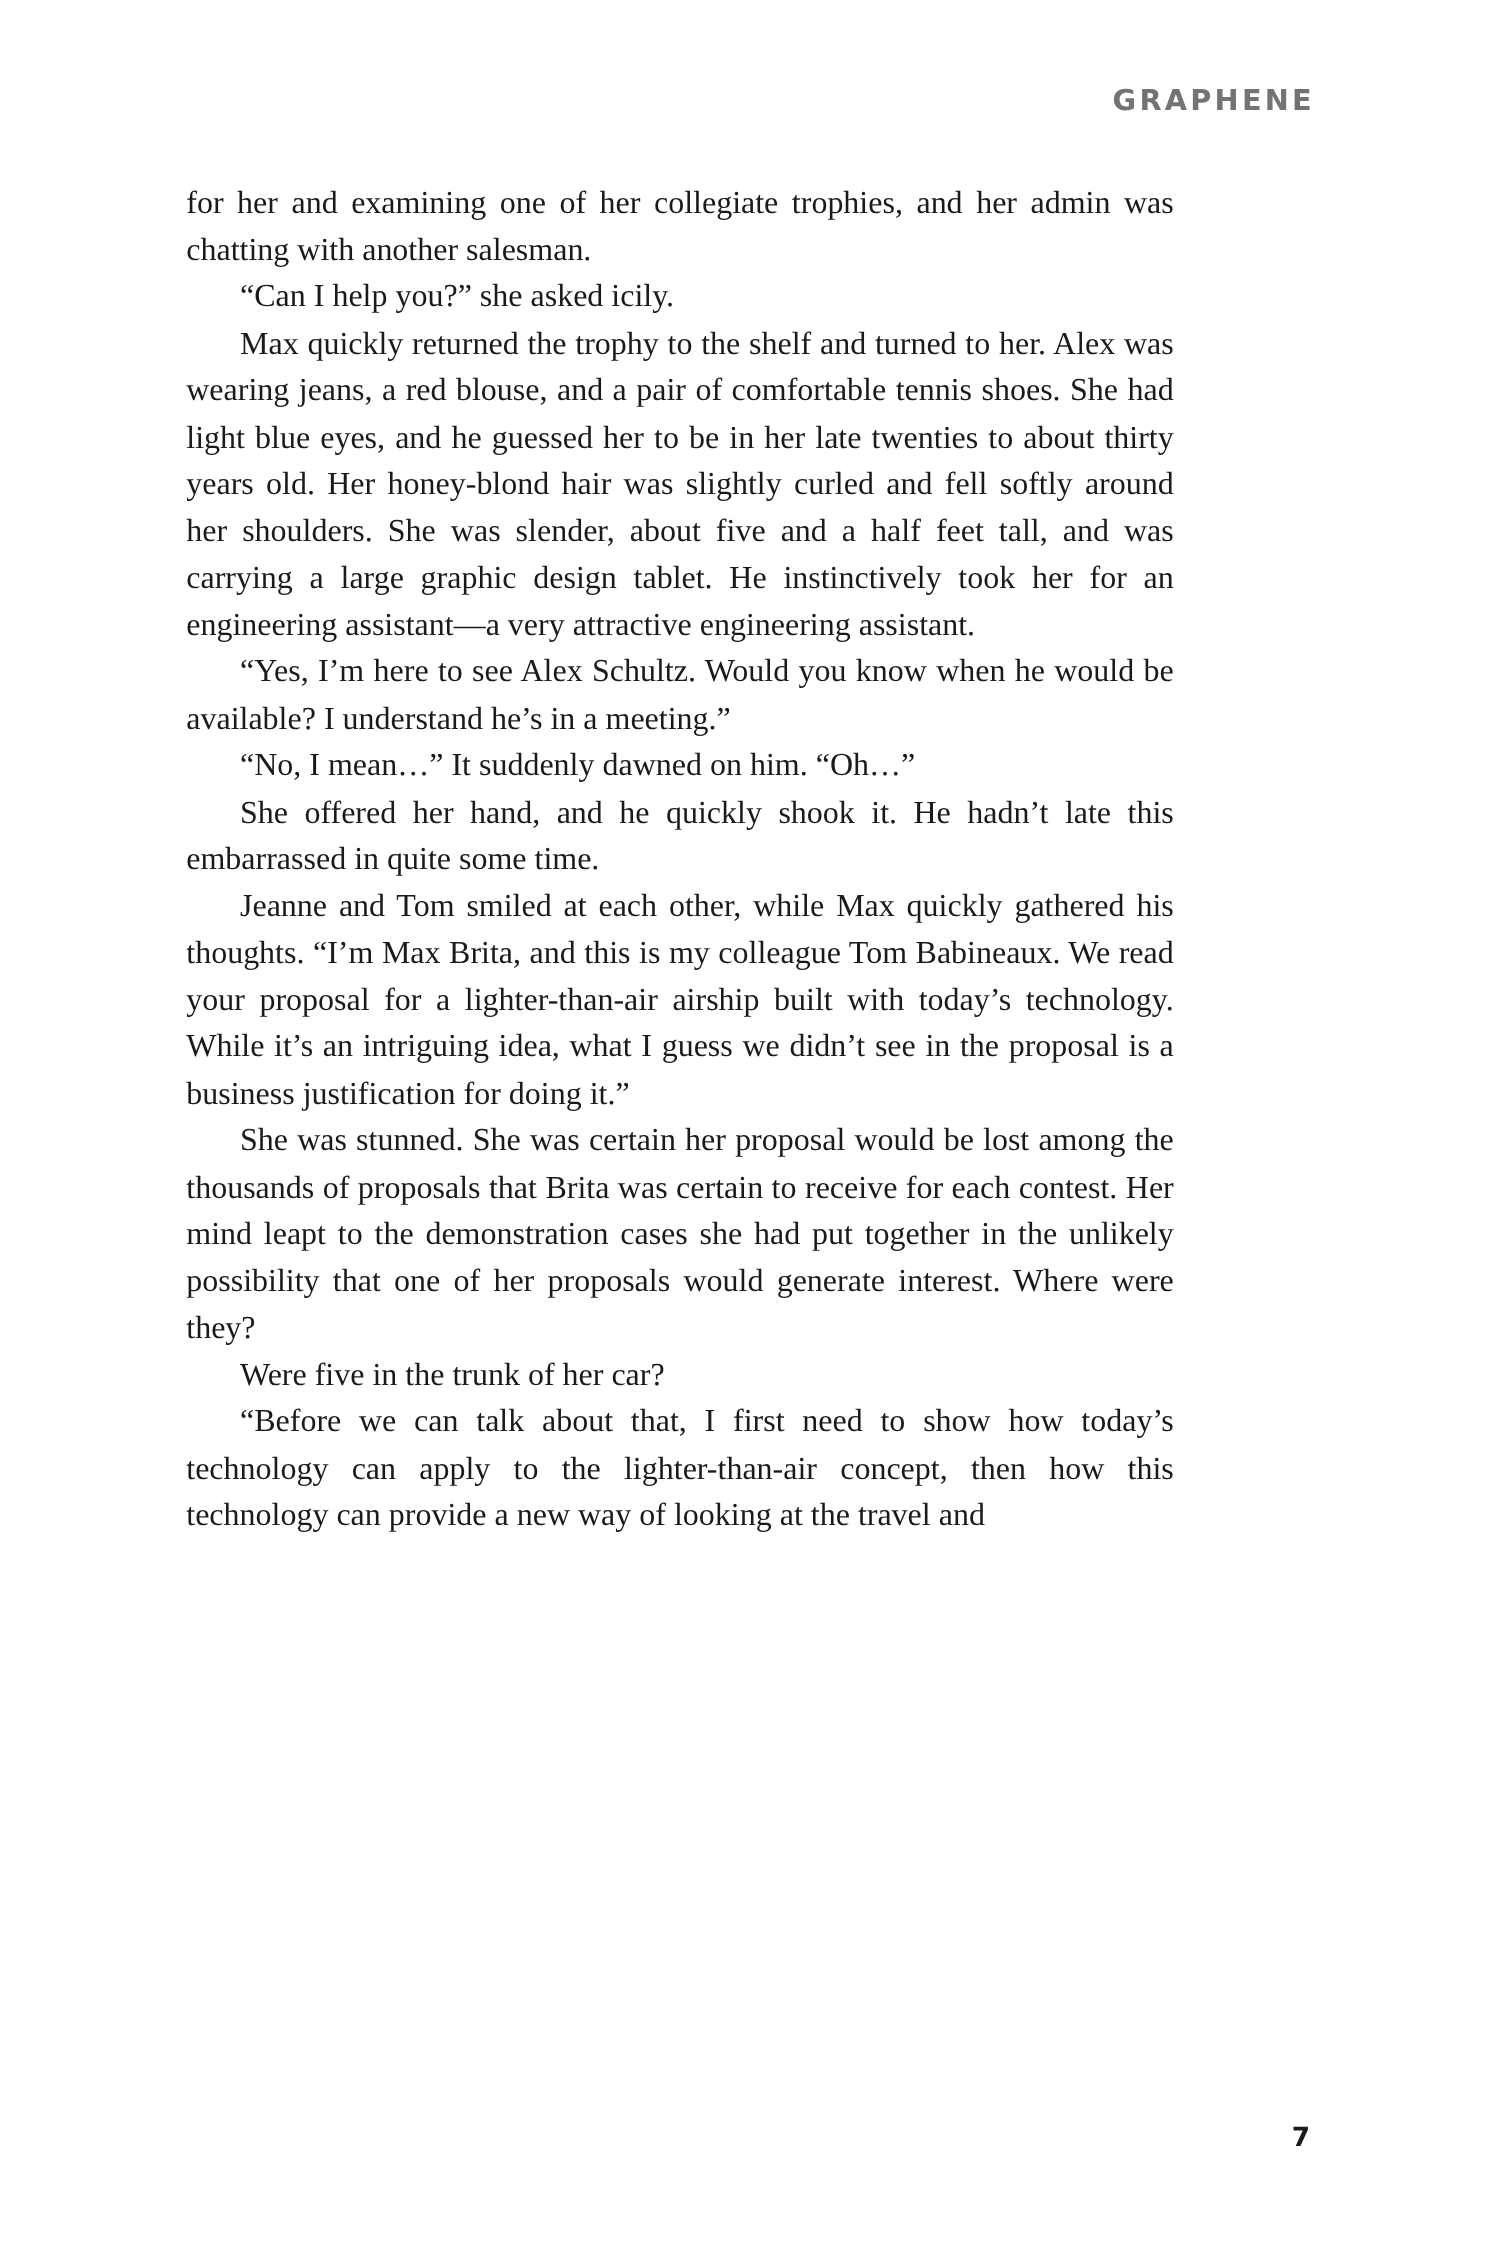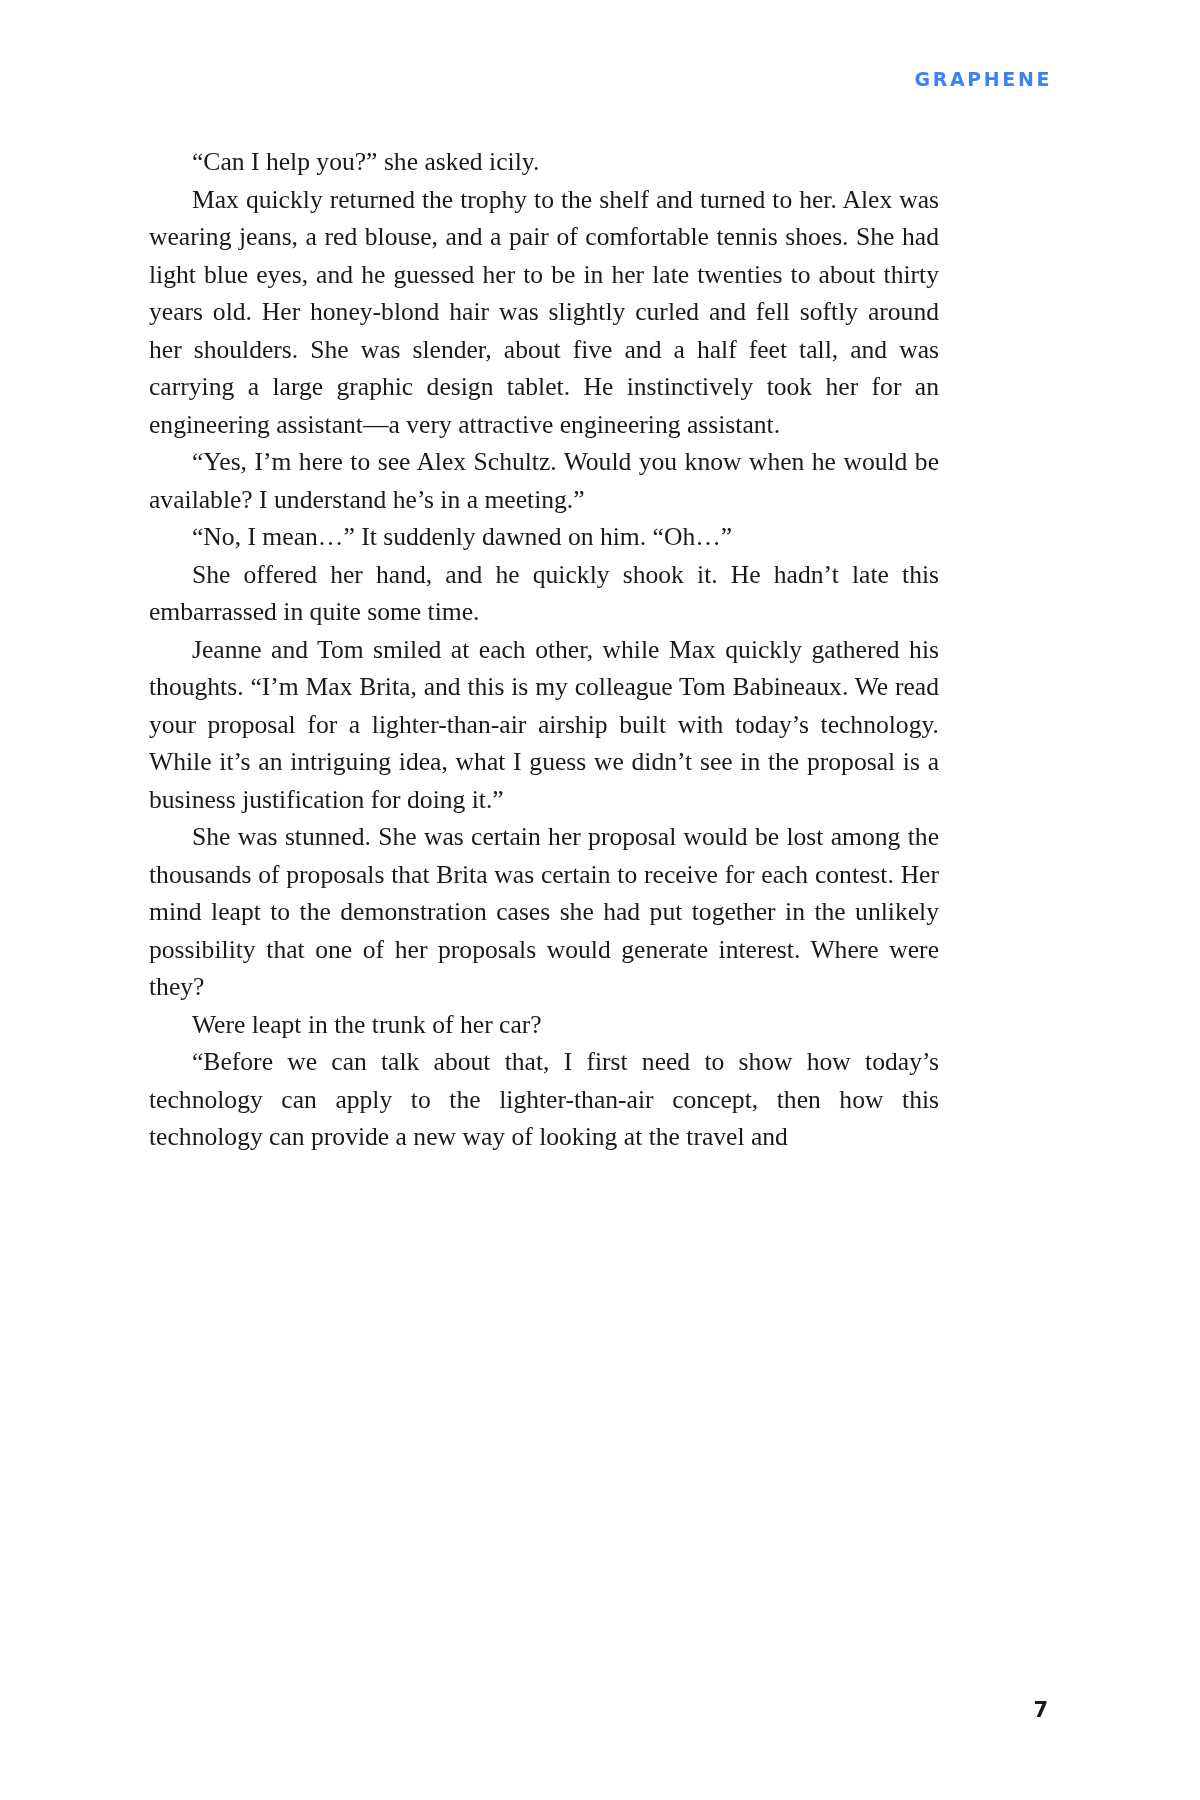--- a/index.html
+++ b/index.html
@@ -13,24 +13,24 @@
     height: 1800px;
     background: #ffffff;
     box-sizing: border-box;
     overflow: hidden;
   }
   .running-head {
     position: absolute;
     top: 68px;
     right: 148px;
     font-family: "DejaVu Sans", sans-serif;
-    font-size: 19px;
+    font-size: 23px;
     font-weight: 700;
     letter-spacing: 2.6px;
-    color: #3b82f6;
+    color: #737373;
     text-transform: uppercase;
     white-space: nowrap;
   }
   .body-col {
     position: absolute;
     top: 143px;
     left: 149px;
     width: 790px;
   }
   .para {
@@ -61,26 +61,27 @@
   }
 </style>
 </head>
 <body>
 
 <div class="page">
 
   <div class="running-head">GRAPHENE</div>
 
   <div class="body-col">
+    <p class="para cont">for her and examining one of her collegiate trophies, and her admin was chatting with another salesman.</p>
     <p class="para indent">“Can I help you?” she asked icily.</p>
     <p class="para indent">Max quickly returned the trophy to the shelf and turned to her. Alex was wearing jeans, a red blouse, and a pair of comfortable tennis shoes. She had light blue eyes, and he guessed her to be in her late twenties to about thirty years old. Her honey-blond hair was slightly curled and fell softly around her shoulders. She was slender, about five and a half feet tall, and was carrying a large graphic design tablet. He instinctively took her for an engineering assistant—a very attractive engineering assistant.</p>
     <p class="para indent">“Yes, I’m here to see Alex Schultz. Would you know when he would be available? I understand he’s in a meeting.”</p>
     <p class="para indent">“No, I mean…” It suddenly dawned on him. “Oh…”</p>
     <p class="para indent">She offered her hand, and he quickly shook it. He hadn’t late this embarrassed in quite some time.</p>
     <p class="para indent">Jeanne and Tom smiled at each other, while Max quickly gathered his thoughts. “I’m Max Brita, and this is my colleague Tom Babineaux. We read your proposal for a lighter-than-air airship built with today’s technology. While it’s an intriguing idea, what I guess we didn’t see in the proposal is a business justification for doing it.”</p>
     <p class="para indent">She was stunned. She was certain her proposal would be lost among the thousands of proposals that Brita was certain to receive for each contest. Her mind leapt to the demonstration cases she had put together in the unlikely possibility that one of her proposals would generate interest. Where were they?</p>
-    <p class="para indent">Were leapt in the trunk of her car?</p>
+    <p class="para indent">Were five in the trunk of her car?</p>
     <p class="para indent">“Before we can talk about that, I first need to show how today’s technology can apply to the lighter-than-air concept, then how this technology can provide a new way of looking at the travel and</p>
   </div>
 
   <div class="folio">7</div>
 
 </div>
 
 </body></html>

